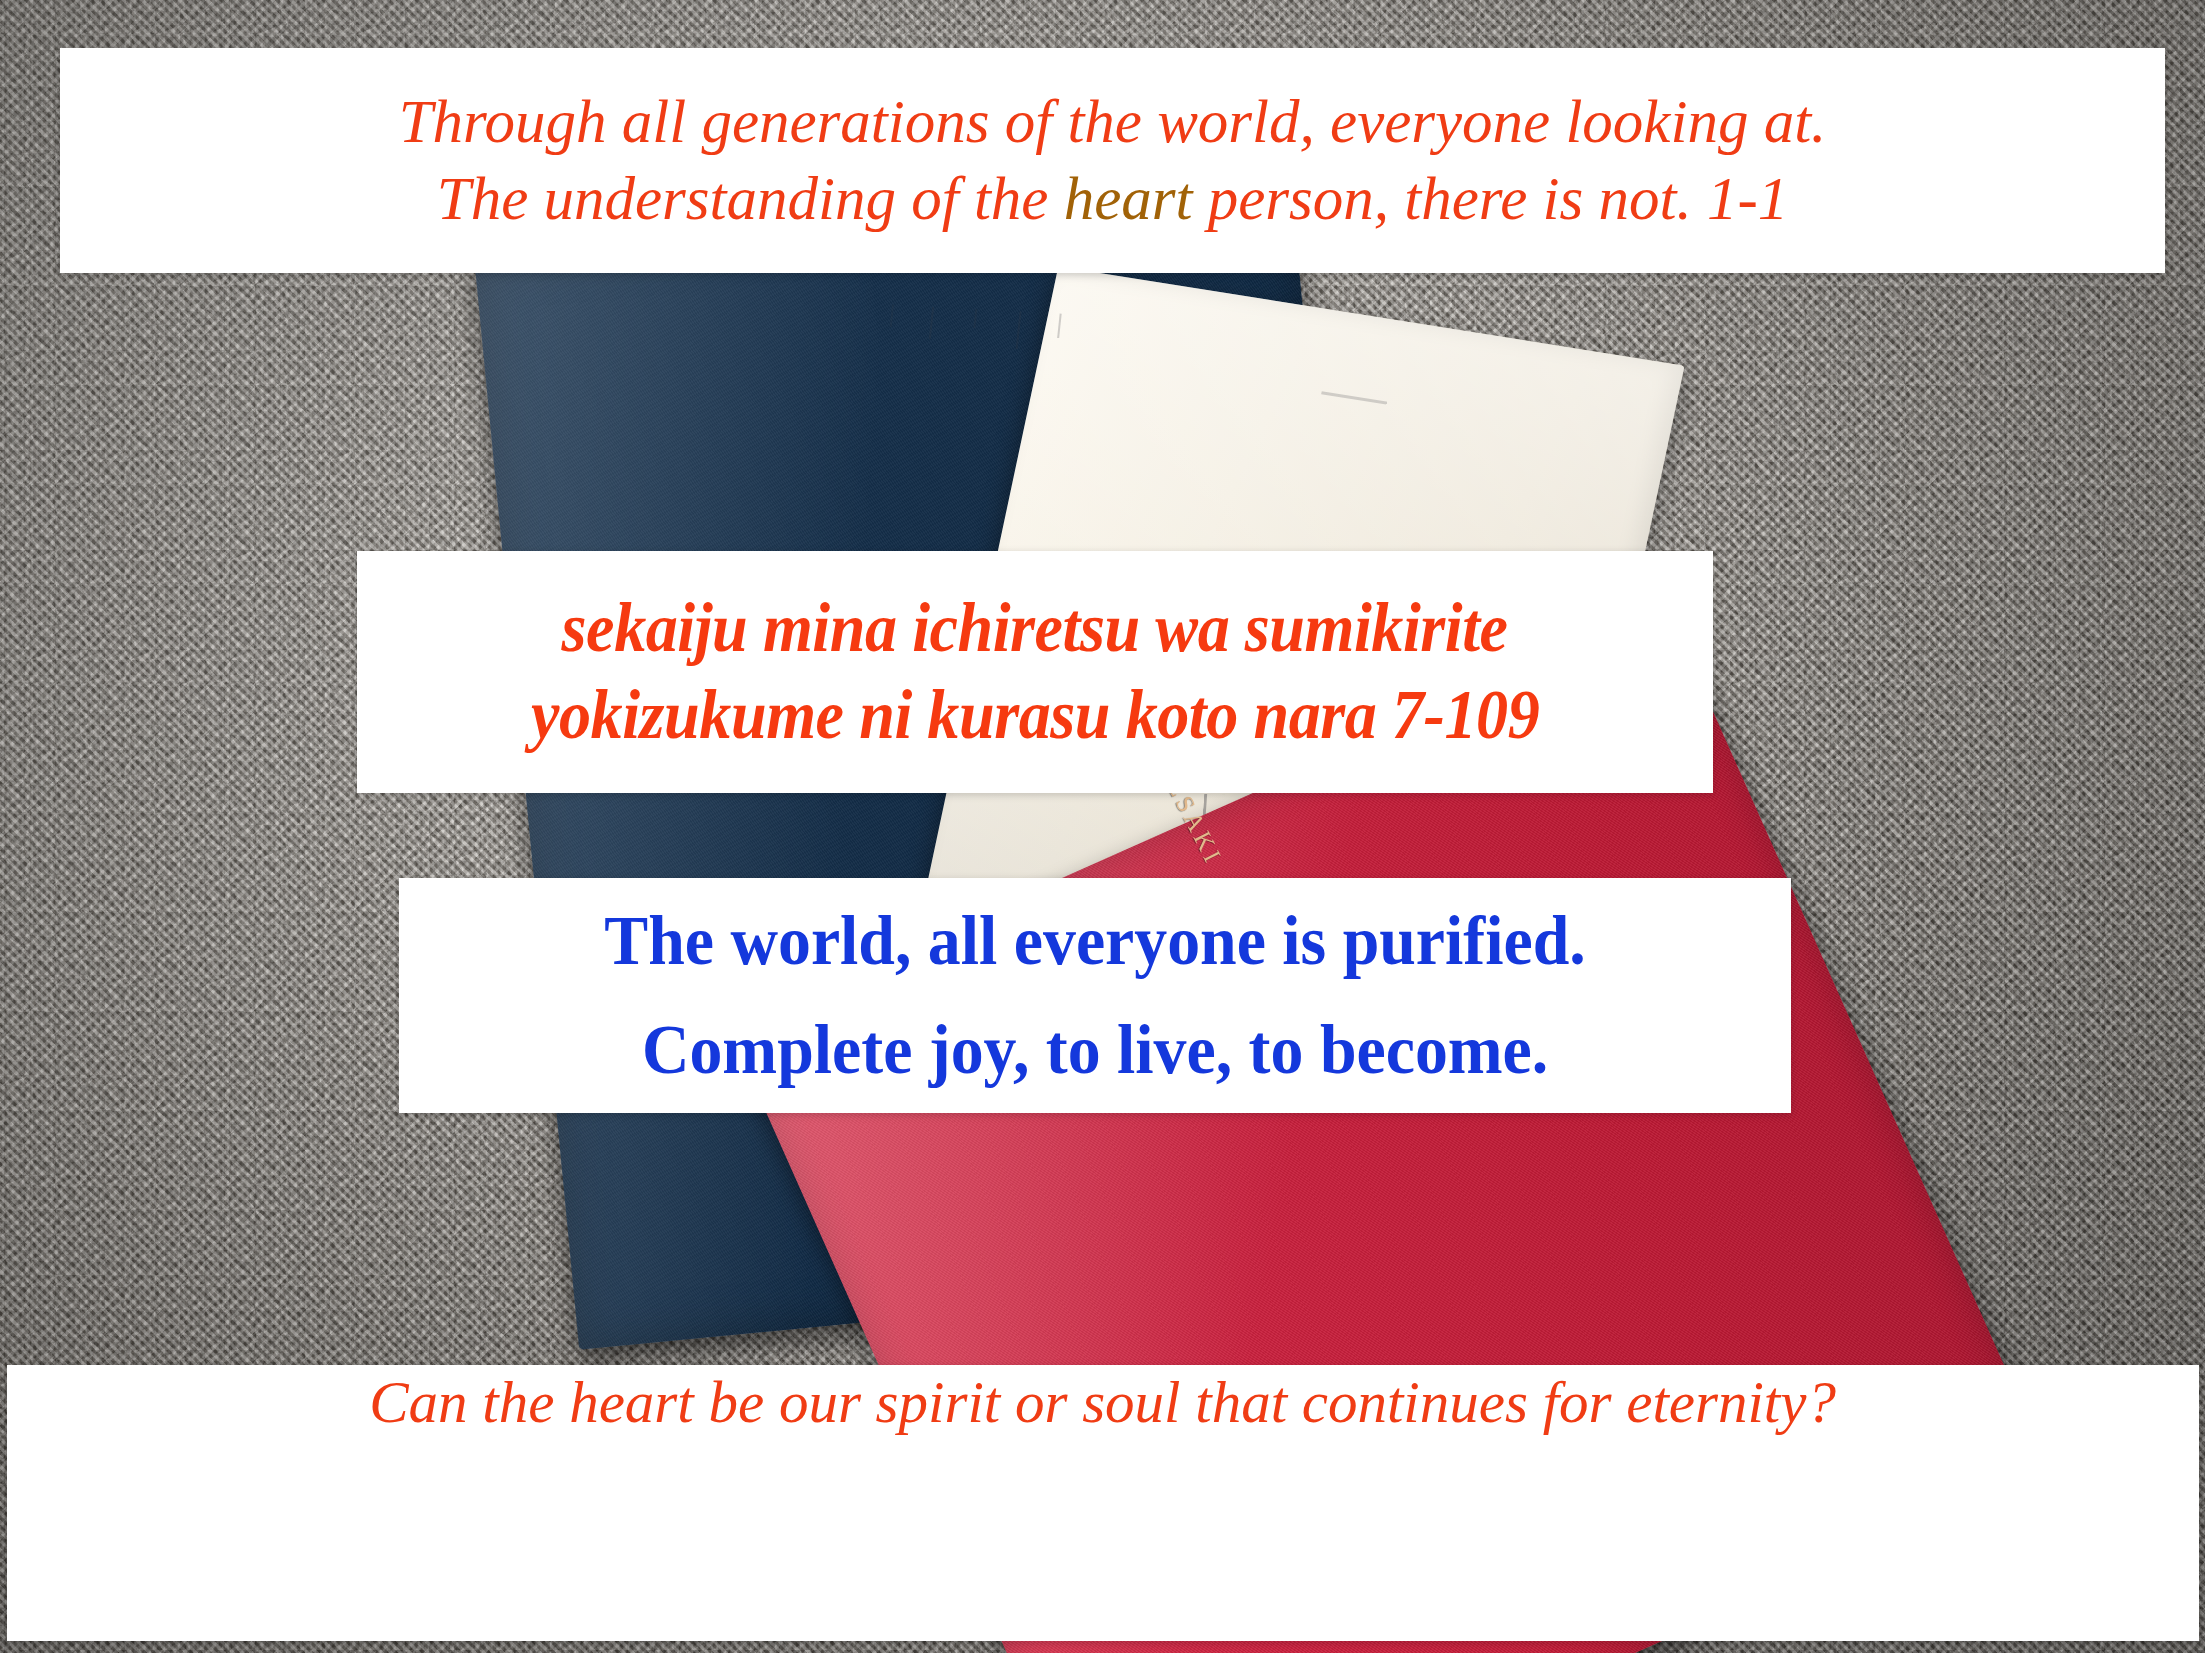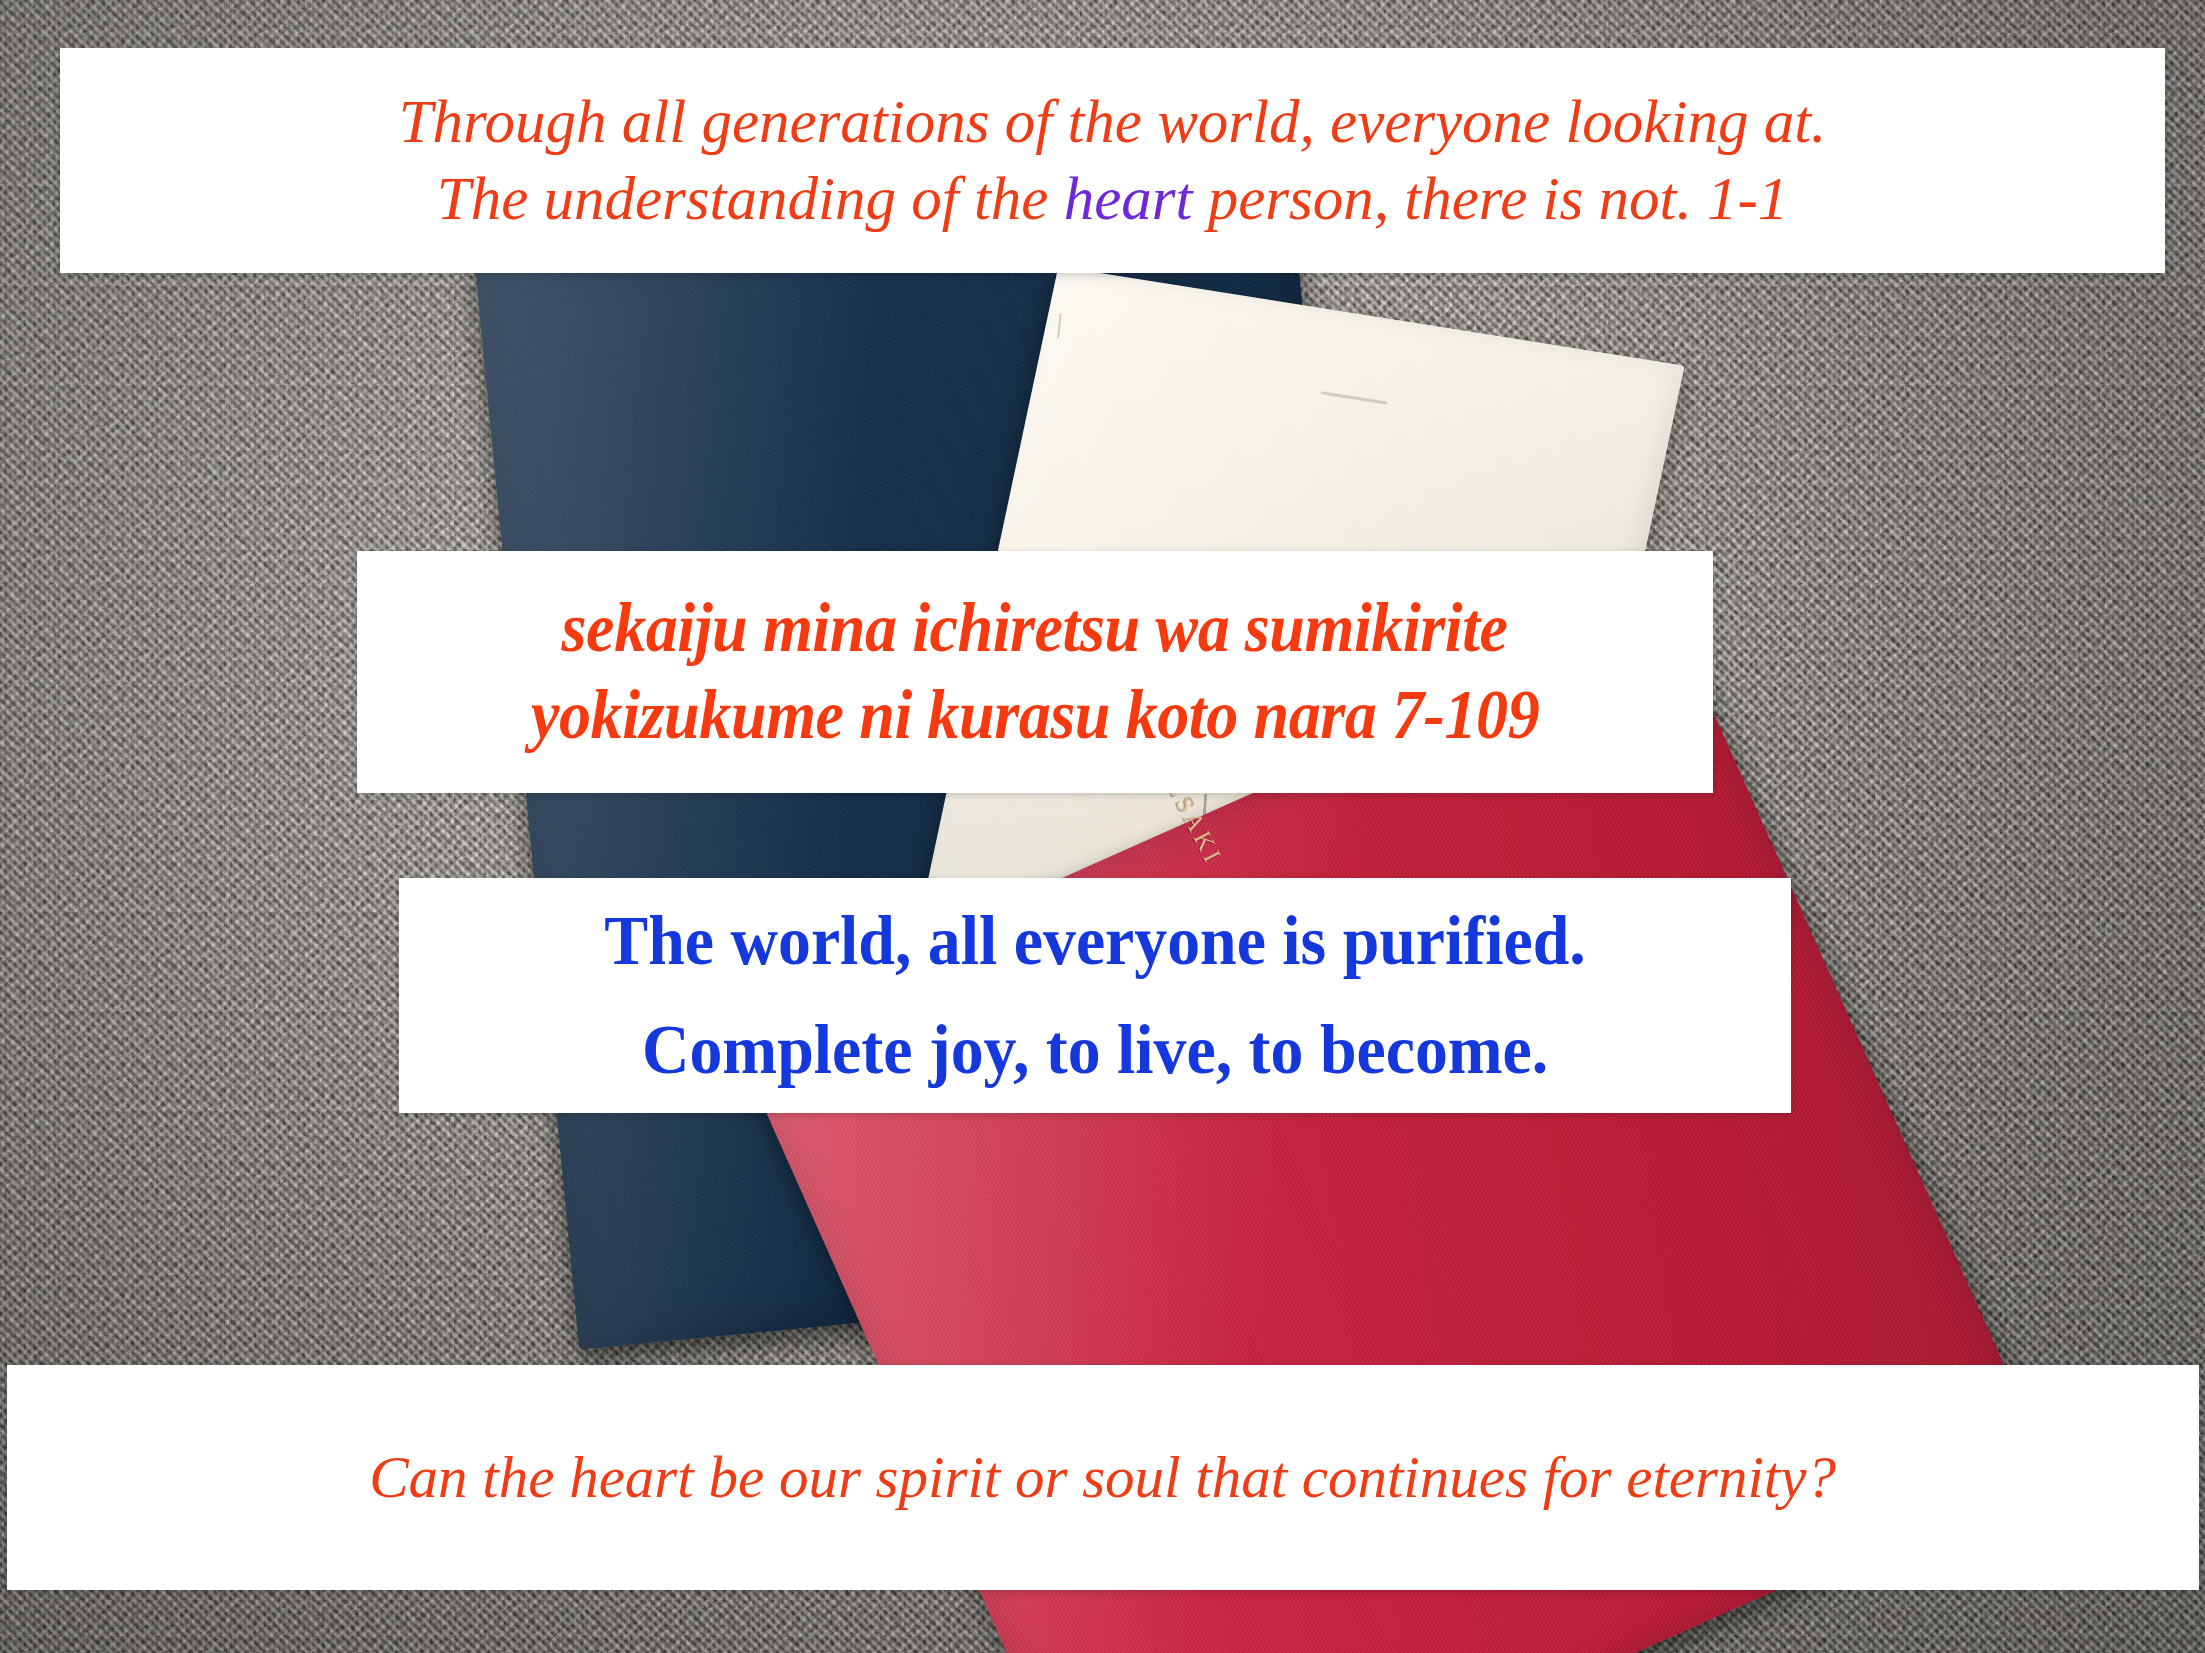--- a/index.html
+++ b/index.html
@@ -140,21 +140,21 @@
   .caption{
     position:absolute;background:#ffffff;
     display:flex;flex-direction:column;align-items:center;justify-content:center;
     text-align:center;line-height:1.26;
     box-shadow:0 2.2px 7.7px rgba(0,0,0,.18);
   }
 
   #cap-top{ left:60px;  top:48px;   width:2105px; height:225px; }
   #cap-romaji{ left:357px; top:551px; width:1356px; height:242px; }
   #cap-blue{ left:399px;  top:878px; width:1392px; height:235px;gap:20px; }
-  #cap-bottom{ left:6.6px;  top:1365px; width:2192px; height:225px; }
+  #cap-bottom{ left:6.6px;  top:1365px; width:2192px; height:276px;justify-content:space-between; }
 
   .line-red-italic{
     font-family:"Liberation Serif",serif;
     font-style:italic;
     color:#f03c14;
     font-size:63px;
     white-space:nowrap;
   }
   .line-red-bold-italic{
     font-family:"Liberation Serif",serif;
@@ -166,21 +166,21 @@
     white-space:nowrap;
   }
   .line-blue-bold{
     font-family:"Liberation Serif",serif;
     font-weight:bold;
     color:#1438dc;
     font-size:70px;
     transform:scaleX(.94);
     white-space:nowrap;
   }
-  .word-heart{ color:#6d28d9;font-style:italic; }
+  .word-heart{ color:#a16207;font-style:italic; }
   #cap-top .line-red-italic{ font-size:61px; }
   #cap-bottom .line-red-italic{ font-size:59px; }
 </style>
 </head>
 <body>
 
 <div id="stage">
 
   <div class="carpet">
     <div class="carpet-grain"></div>

